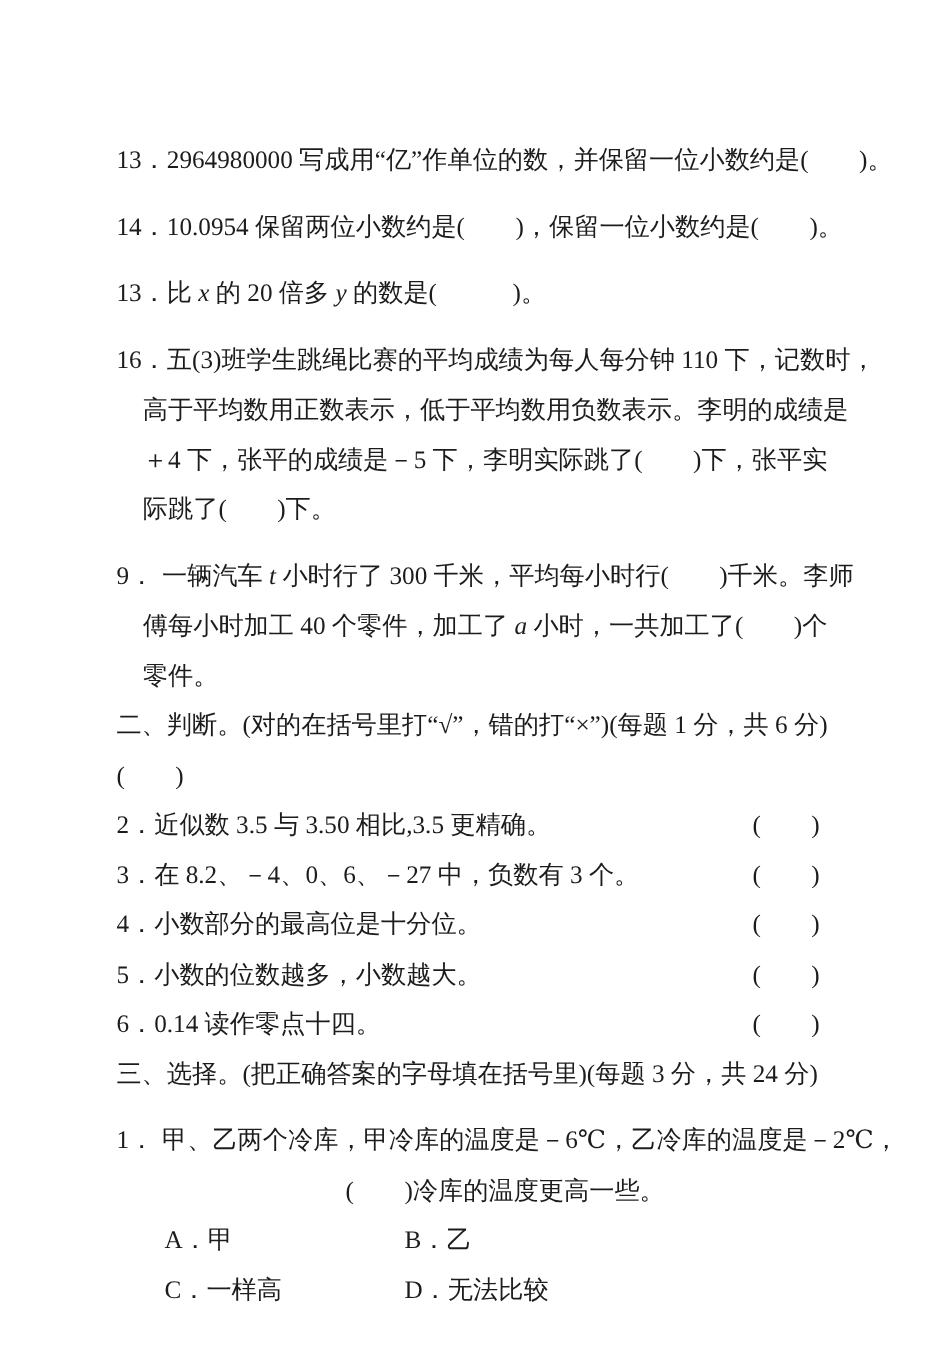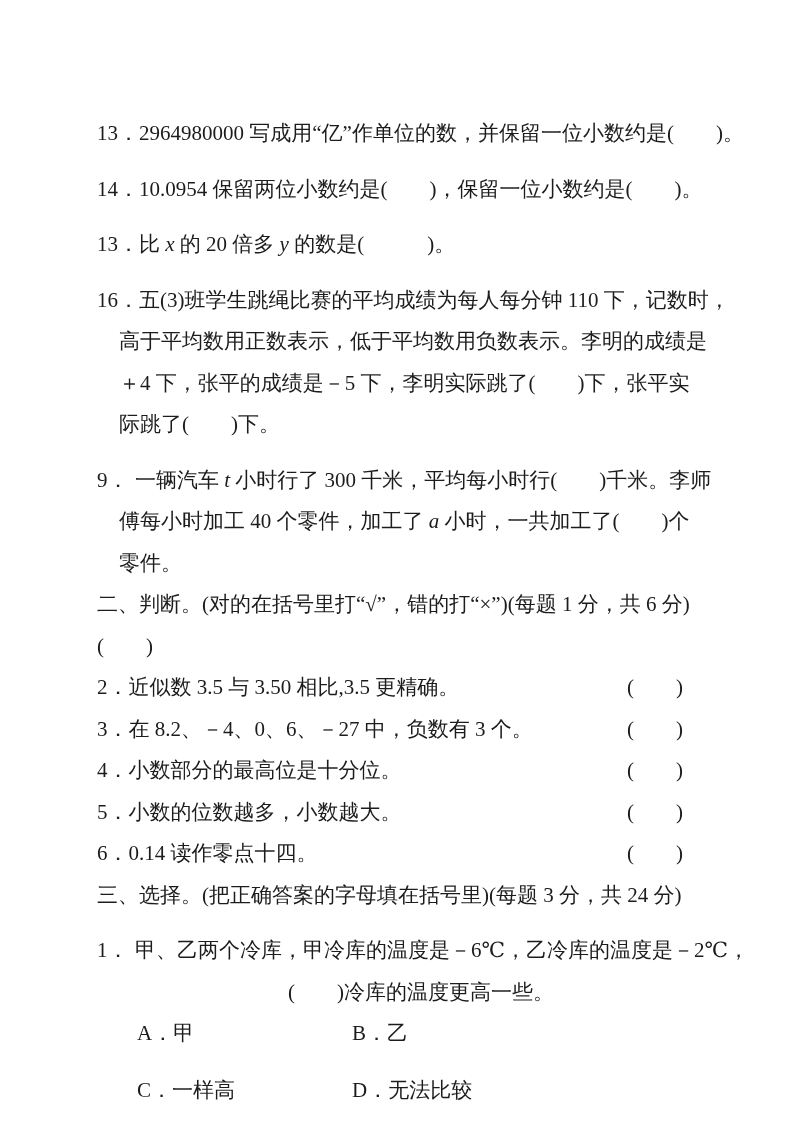--- a/index.html
+++ b/index.html
@@ -19,21 +19,20 @@
   .cont { padding-left: 22px; }
   .choice .cont { padding-left: 40px; text-align: center; }
   .it { font-style: italic; }
   .sup { vertical-align: super; font-size: 13px; line-height: 0; }
   .judge { display: flex; justify-content: space-between; }
   .answer { margin-right: 22px; }
   .options {
     display: grid;
     grid-template-columns: 200px 1fr;
     padding-left: 40px;
-    gap: 15px;
   }
 </style>
 </head>
 <body>
 
 <div class="content" id="content">
     <div class="block ">
       <div class="line"><span class="num">13．</span><span>2964980000 写成用“亿”作单位的数，并保留一位小数约是(　　)。</span></div>
     </div>
     <div class="block ">

